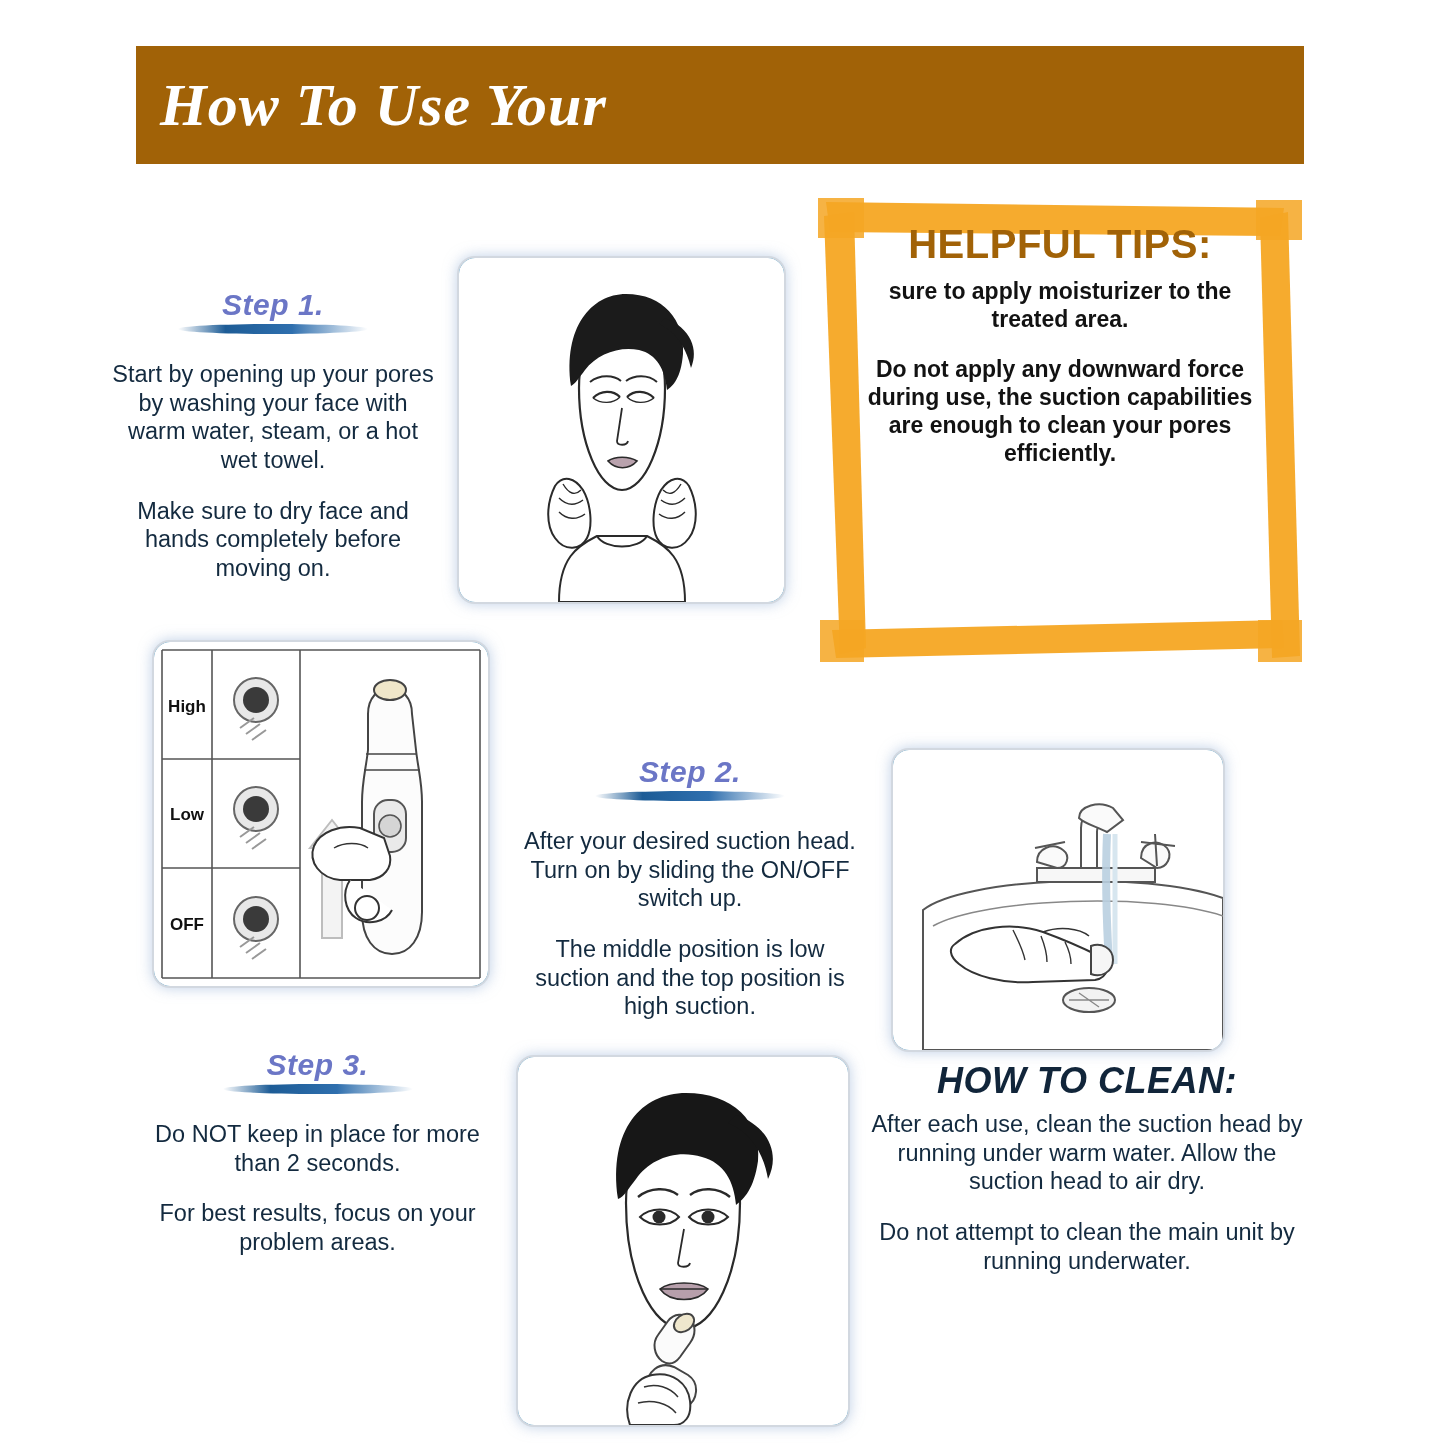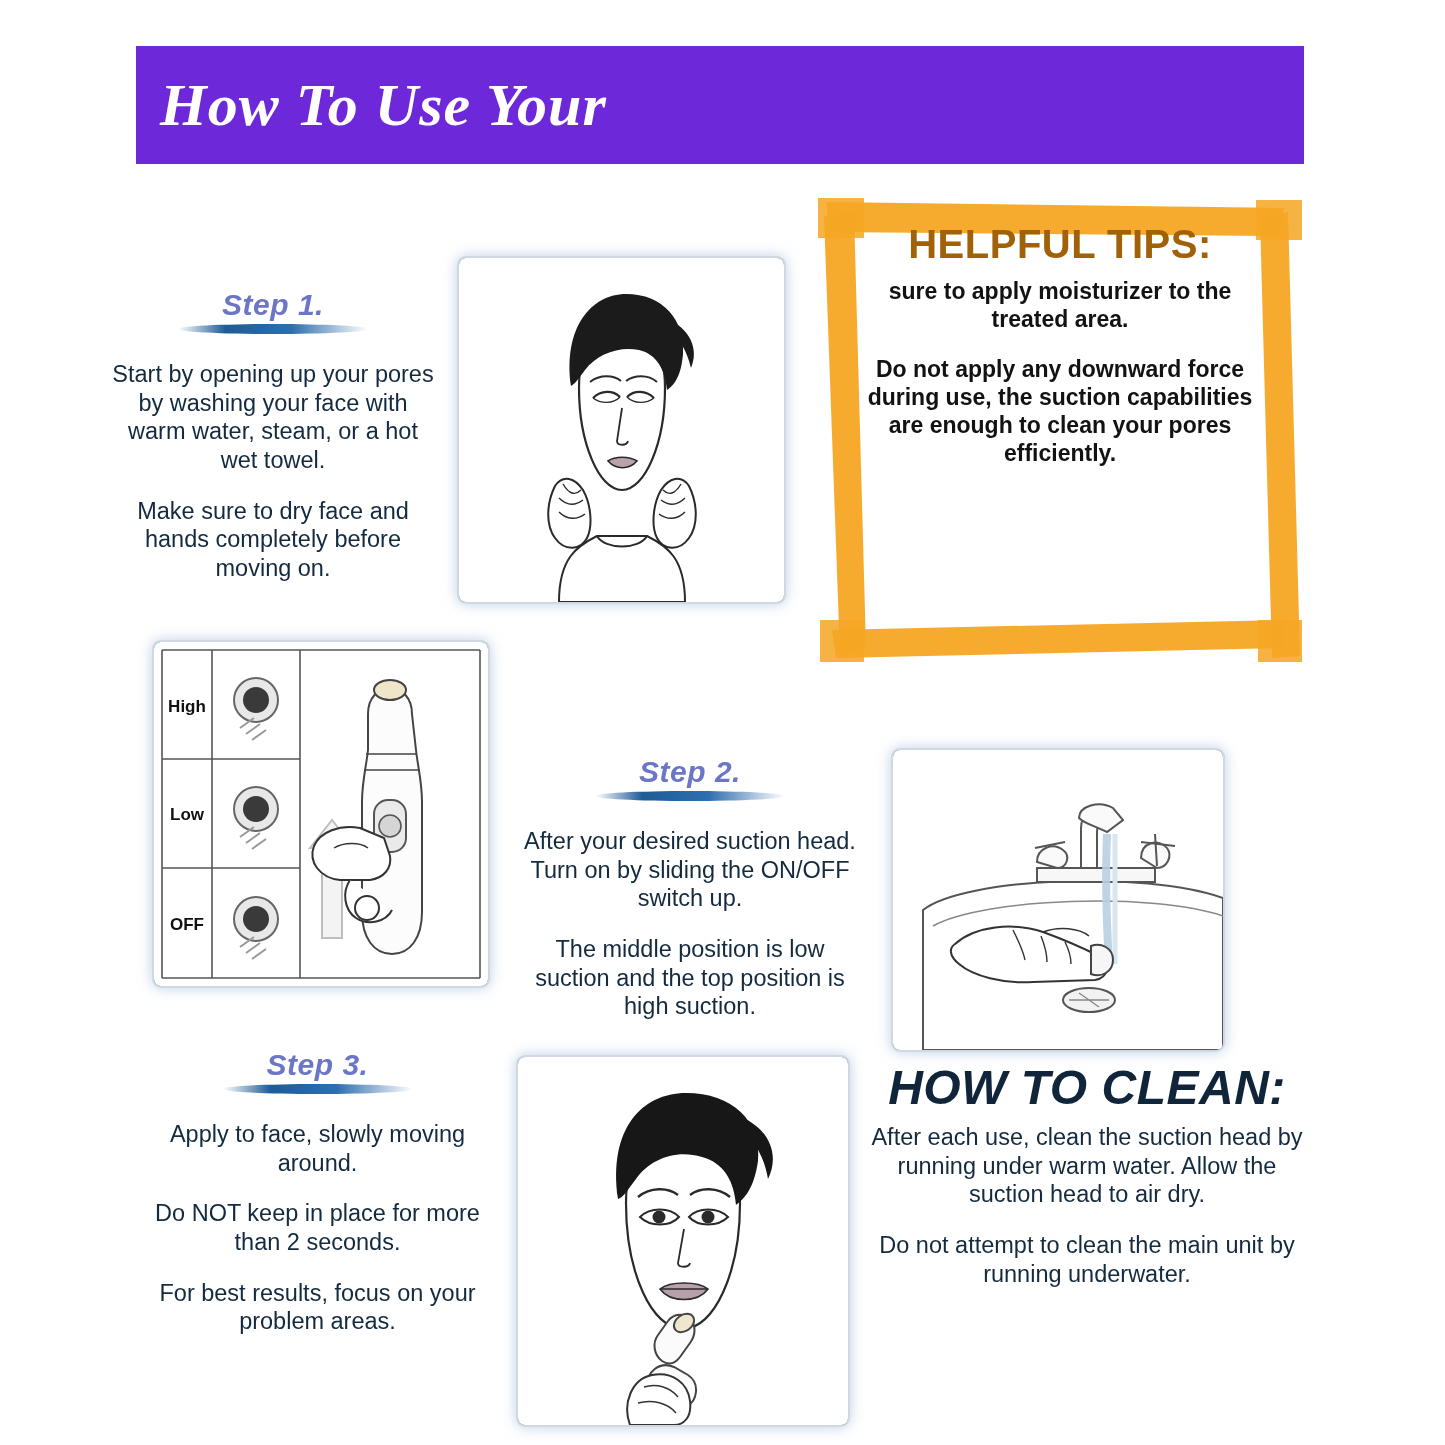--- a/index.html
+++ b/index.html
@@ -20,21 +20,21 @@
     background: #ffffff;
   }
 
   
   .header-bar {
     position: absolute;
     left: 136px;
     top: 46px;
     width: 1168px;
     height: 118px;
-    background: #6d28d9;
+    background: #a16207;
   }
   .header-title {
     position: absolute;
     left: 24px;
     top: 50%;
     transform: translateY(-50%);
     color: #ffffff;
     font-family: "Liberation Serif", serif;
     font-weight: bold;
     font-style: italic;
@@ -64,33 +64,33 @@
     font-size: 23.5px;
     line-height: 1.22;
     text-align: center;
     font-weight: normal;
   }
   .body-text p { margin: 0 0 22px 0; }
   .body-text p:last-child { margin-bottom: 0; }
 
   .section-heading {
     color: #11253a;
-    font-size: 48px;
+    font-size: 36px;
     font-weight: bold;
     font-style: italic;
     text-align: center;
     letter-spacing: 0.5px;
   }
 
   
   .photo {
     position: absolute;
     background: #0369a1;
     border: 2px solid #d2d8e0;
-    border-radius: 9px;
+    border-radius: 18px;
     box-shadow: 0 0 14px rgba(140,170,210,0.55);
     overflow: hidden;
   }
   .photo svg { display: block; width: 100%; height: 100%; }
 
   
   #step1-text {
     position: absolute;
     left: 108px;
     top: 288px;
@@ -339,21 +339,20 @@
       <path d="M172 192 C176 200 178 206 178 214" fill="none" stroke="#333" stroke-width="1.4"></path>
 
       <path d="M198 196 C208 192 220 198 220 210 C220 222 208 228 198 224 Z" fill="#f6f6f6" stroke="#444" stroke-width="2"></path>
     </svg>
   </div>
 
   <div id="step3-text">
     <div class="step-label">Step 3.</div>
     <div class="step-underline"></div>
     <div class="body-text" style="margin-top:26px;">
-      <p>Apply to face, slowly moving around.</p>
       <p>Do NOT keep in place for more than 2 seconds.</p>
       <p>For best results, focus on your problem areas.</p>
     </div>
   </div>
 
   <div class="photo" id="step3-photo">
     <svg viewBox="0 0 330 368" xmlns="http://www.w3.org/2000/svg">
       <rect width="330" height="368" fill="#ffffff"></rect>
 
       <path d="M108 146 C108 92 134 64 165 64 C196 64 222 92 222 146 C222 216 196 272 165 272 C134 272 108 216 108 146 Z" fill="#ffffff" stroke="#2a2a2a" stroke-width="2.2"></path>

